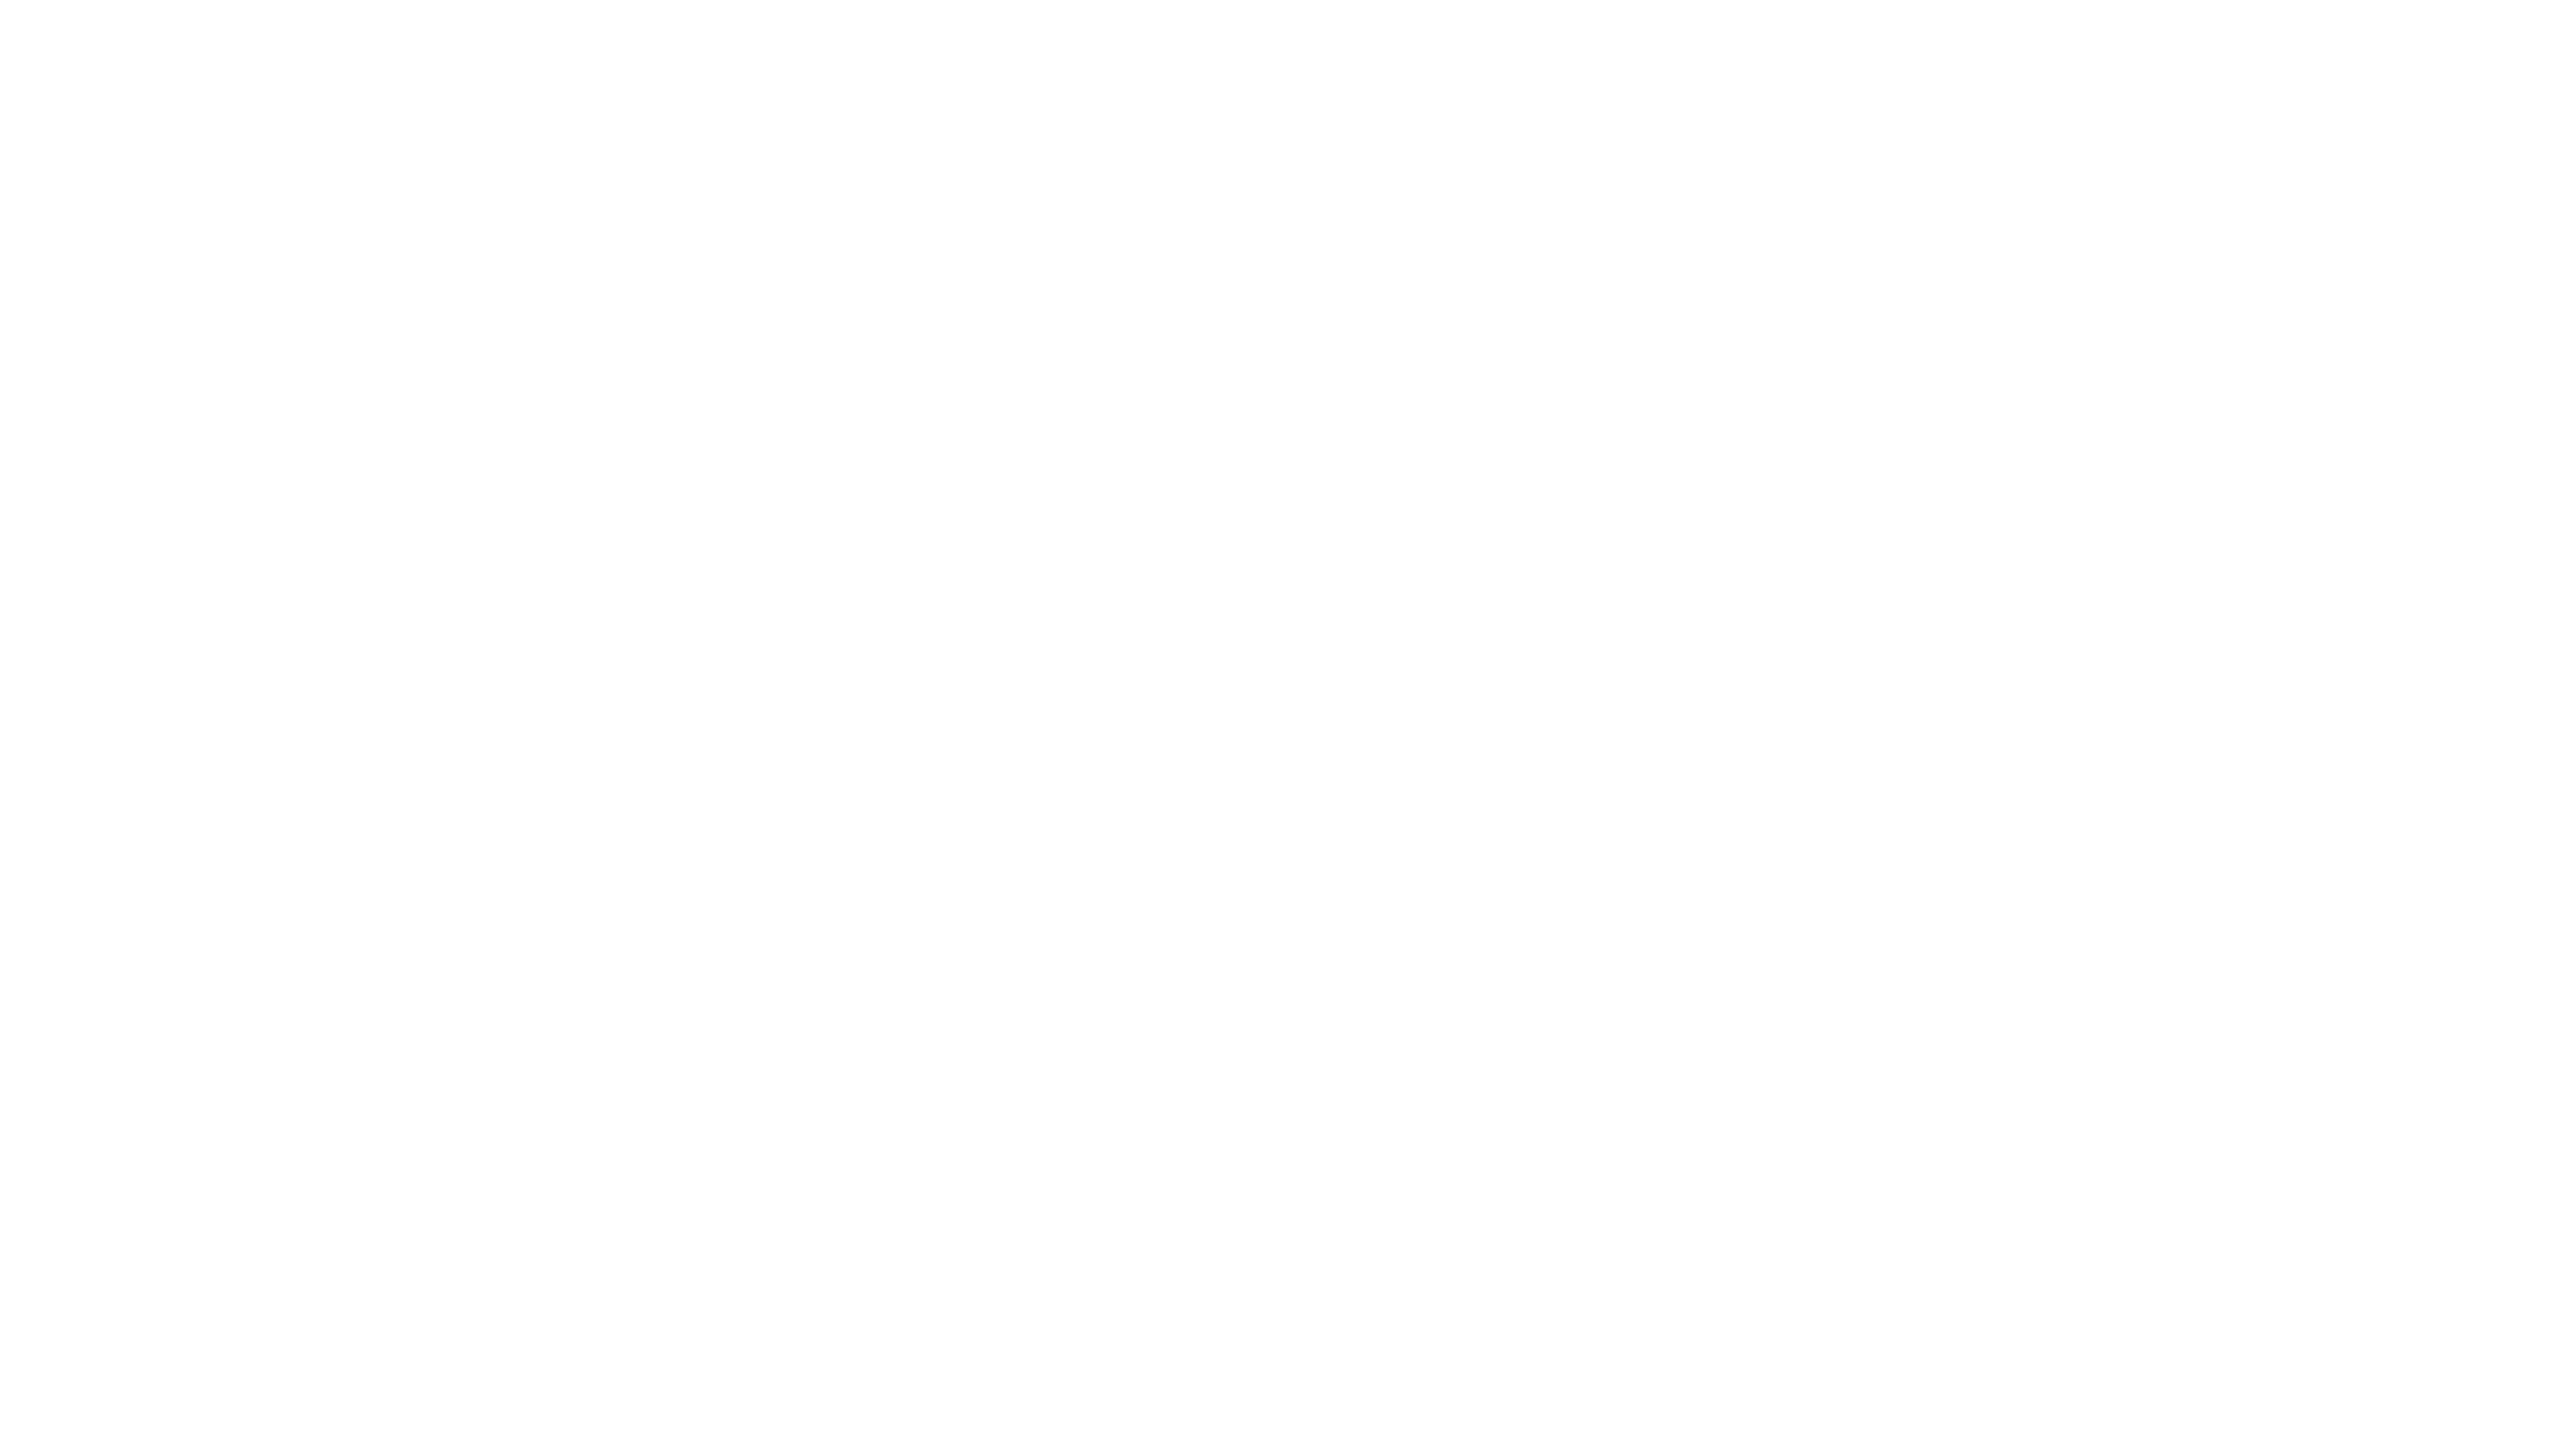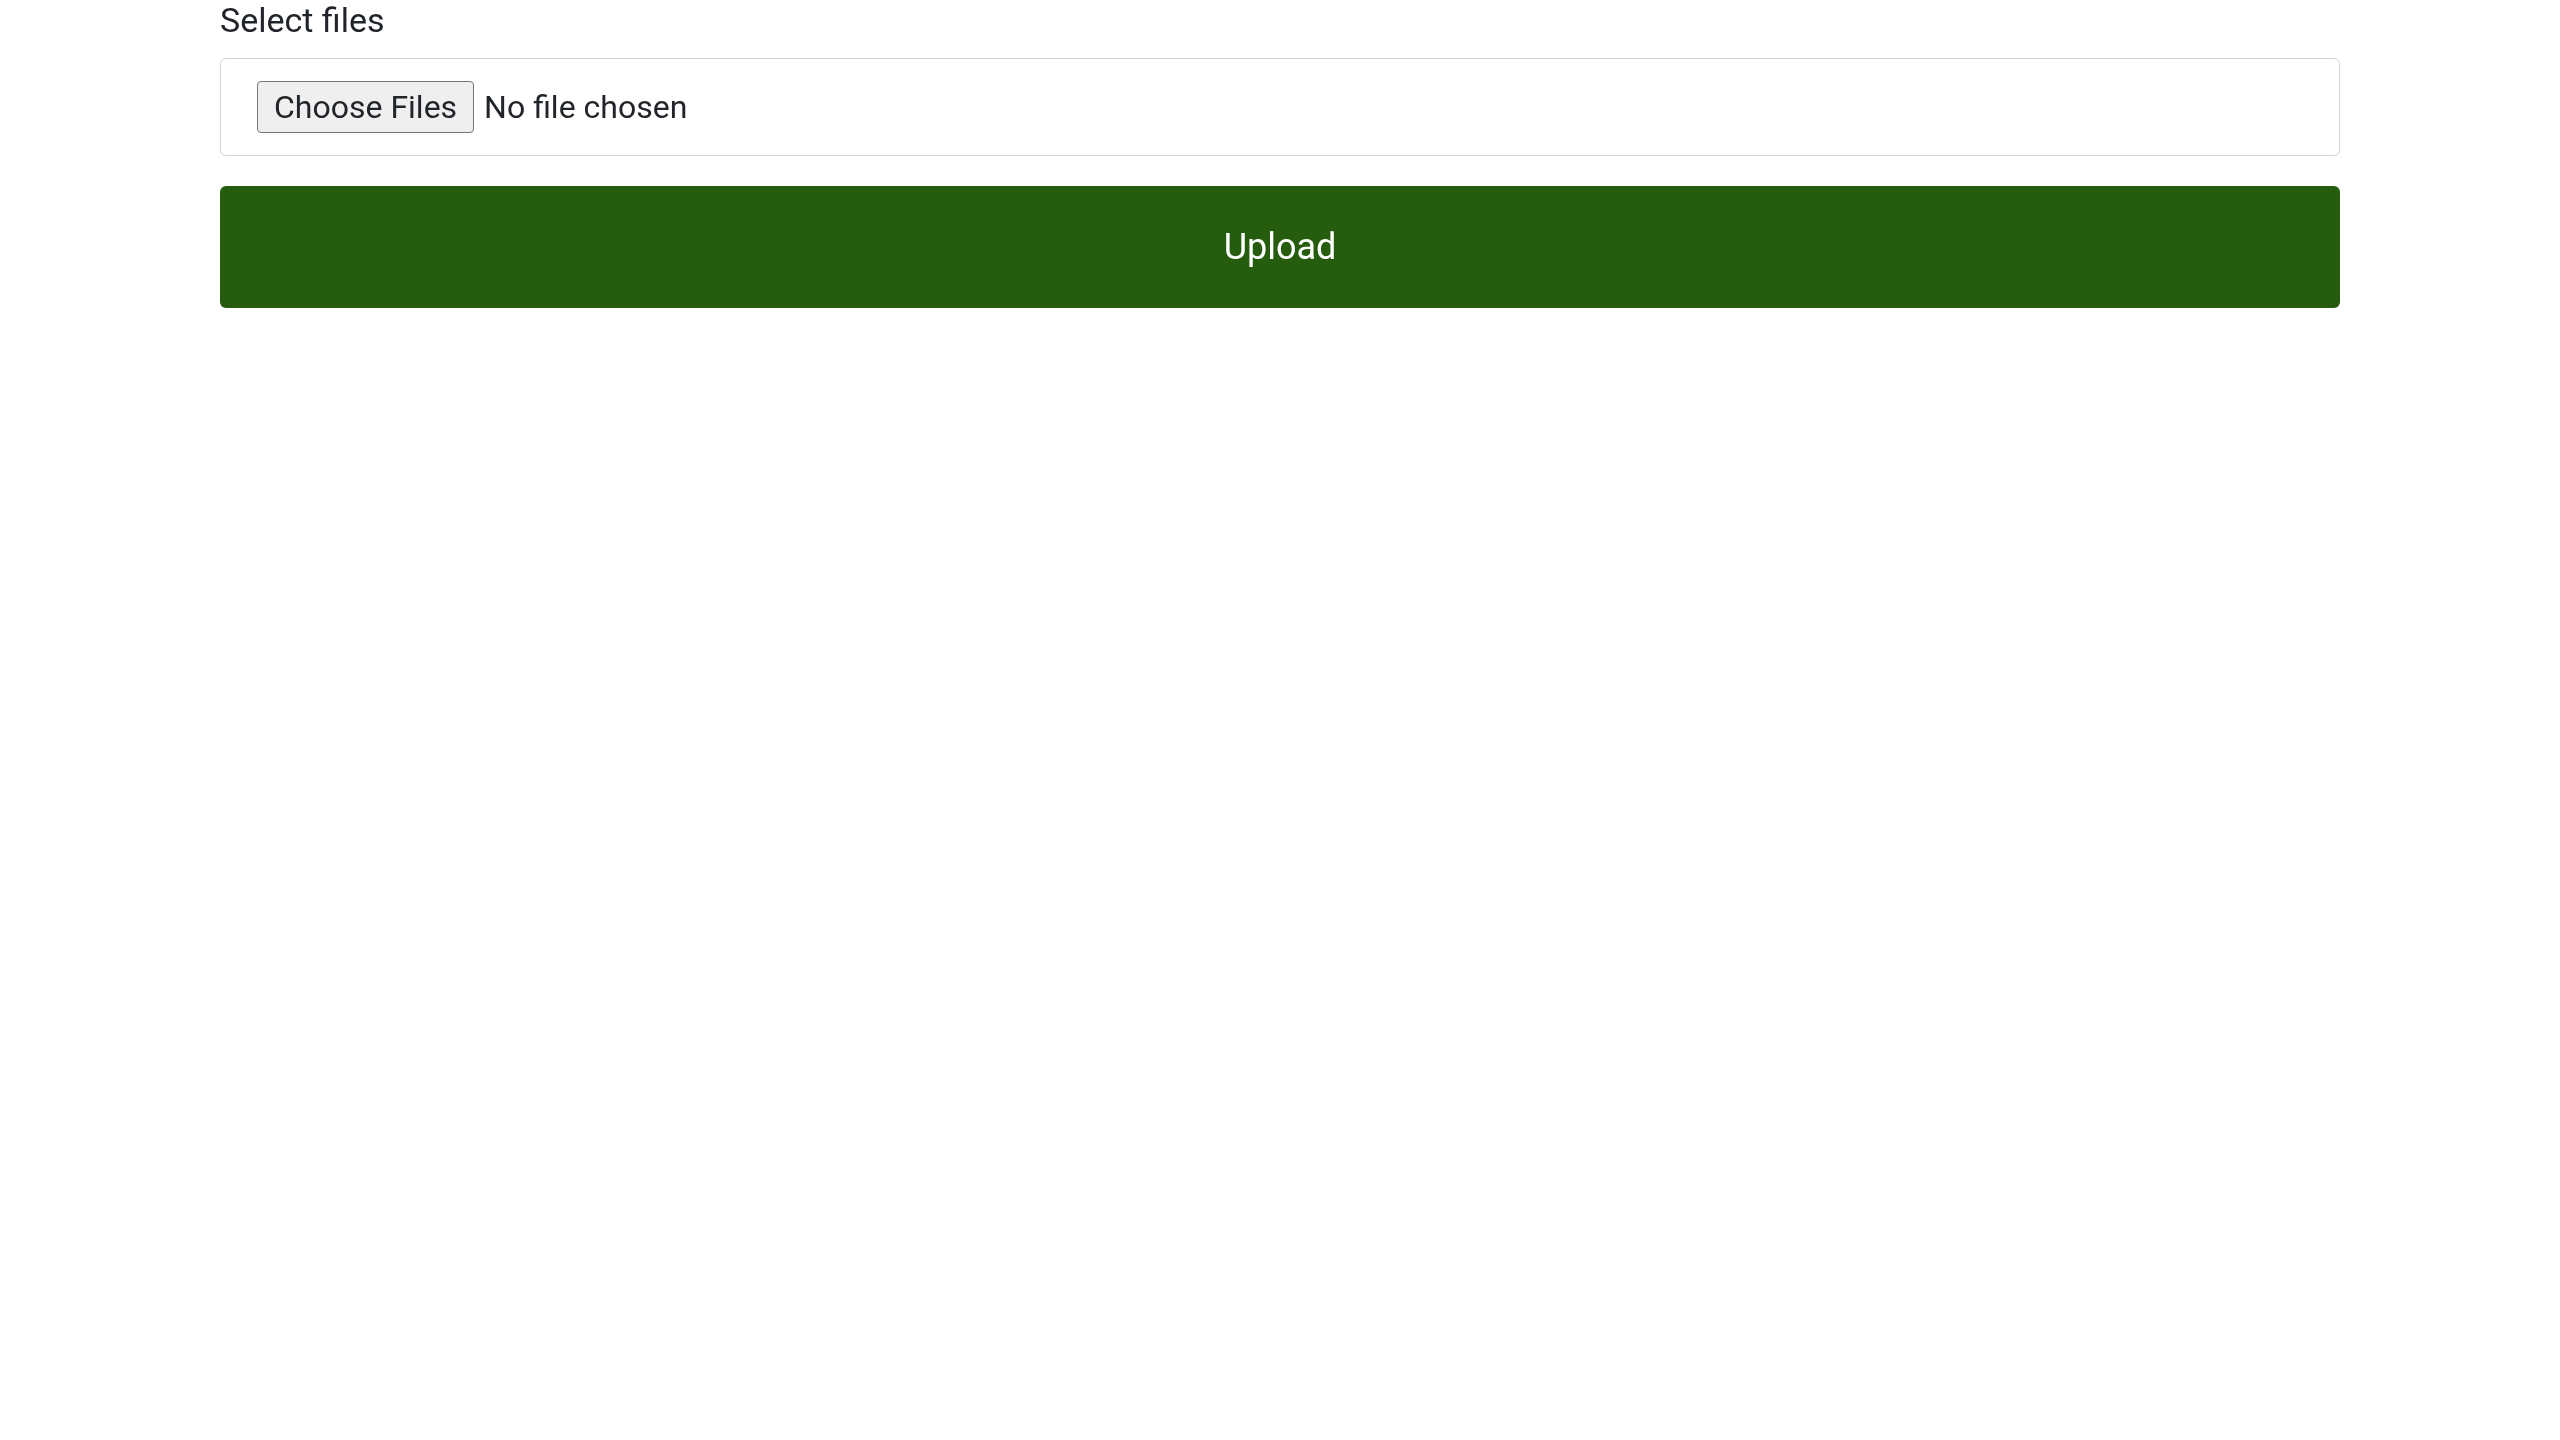--- a/index.html
+++ b/index.html
@@ -81,23 +81,13 @@
       font-family: inherit;
       cursor: pointer;
       text-align: center;
     }
   </style>
 </head>
 <body>
 
 <div class="container">
 
-  <div class="form-section">
-    <label class="form-label">Select files</label>
-
-    <div class="file-input-wrapper">
-      <button class="choose-files-btn">Choose Files</button>
-      <span class="file-status-text">No file chosen</span>
-    </div>
-
-    <button class="upload-btn">Upload</button>
-  </div>
 </div>
 
 </body></html>

